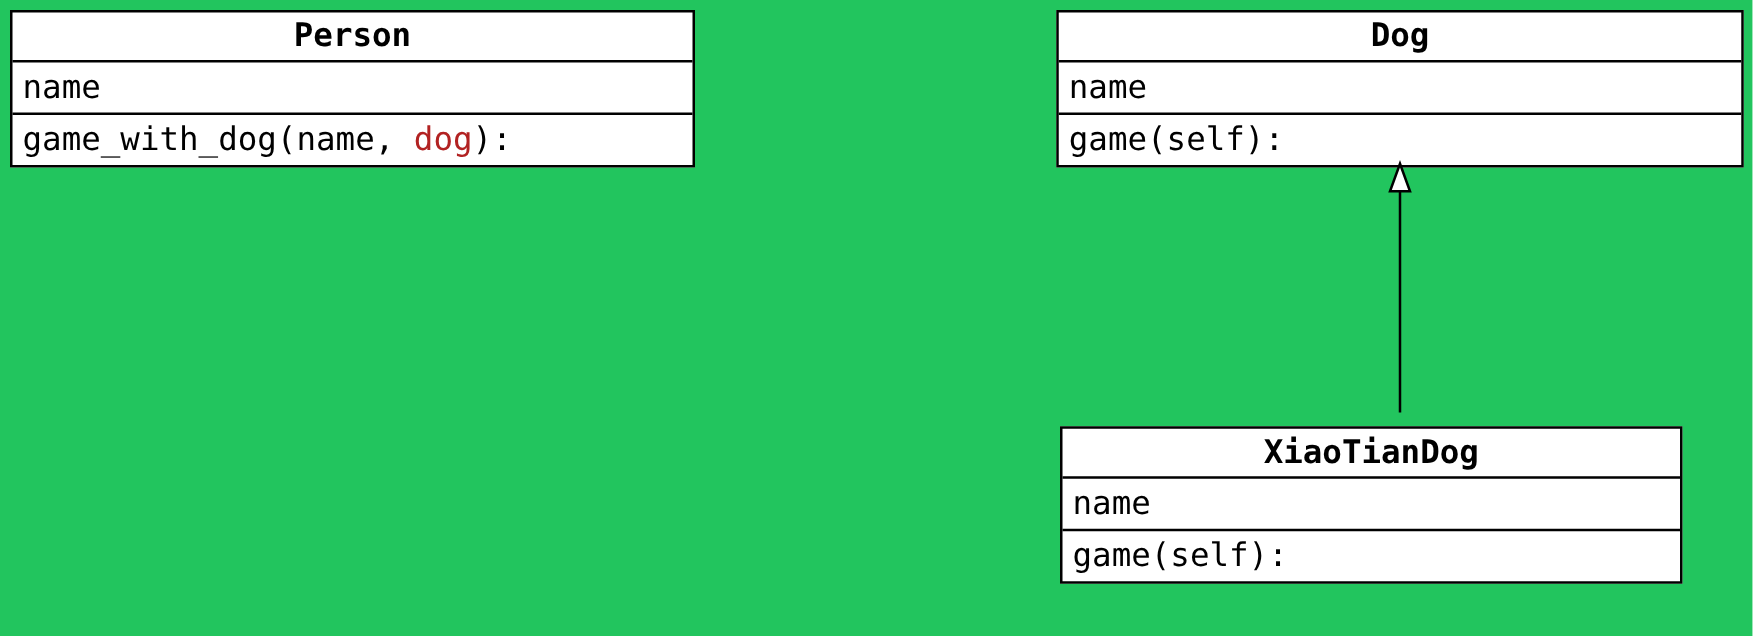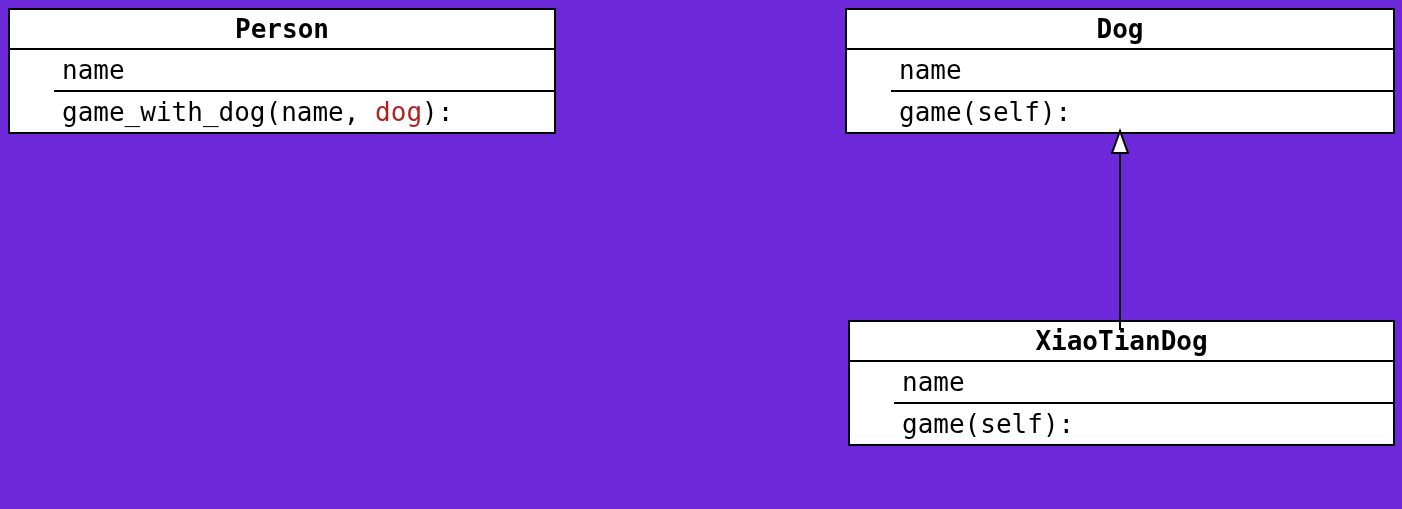--- a/index.html
+++ b/index.html
@@ -7,21 +7,21 @@
     width: 1402px;
     height: 509px;
     background: #ffffff;
     font-family: "DejaVu Sans Mono", "Liberation Mono", monospace;
     overflow: hidden;
   }
   .canvas {
     position: relative;
     width: 1402px;
     height: 509px;
-    background: #6d28d9;
+    background: #22c55e;
     padding-left: 44px;
   }
   .class-box {
     position: absolute;
     border: 2px solid #000000;
     background: #ffffff;
   }
   .class-title {
     font-weight: bold;
     font-size: 26px;
@@ -32,27 +32,26 @@
     white-space: pre;
     color: #000000;
   }
   .class-row {
     font-size: 26px;
     line-height: 40px;
     padding: 0 8px;
     white-space: pre;
     border-bottom: 2px solid #000000;
     color: #000000;
-    margin-left: 44px;
   }
   .class-row:last-child { border-bottom: none; }
 
   #person-box      { left: 8px;   top: 8px;   width: 548px; }
   #dog-box         { left: 845px; top: 8px;   width: 550px; }
-  #xiaotiandog-box { left: 848px; top: 320px; width: 547px; }
+  #xiaotiandog-box { left: 848px; top: 341px; width: 498px; }
 
   .arrow-svg {
     position: absolute;
     left: 1100px;
     top: 128px;
     width: 40px;
     height: 204px;
   }
 </style>
 </head>

